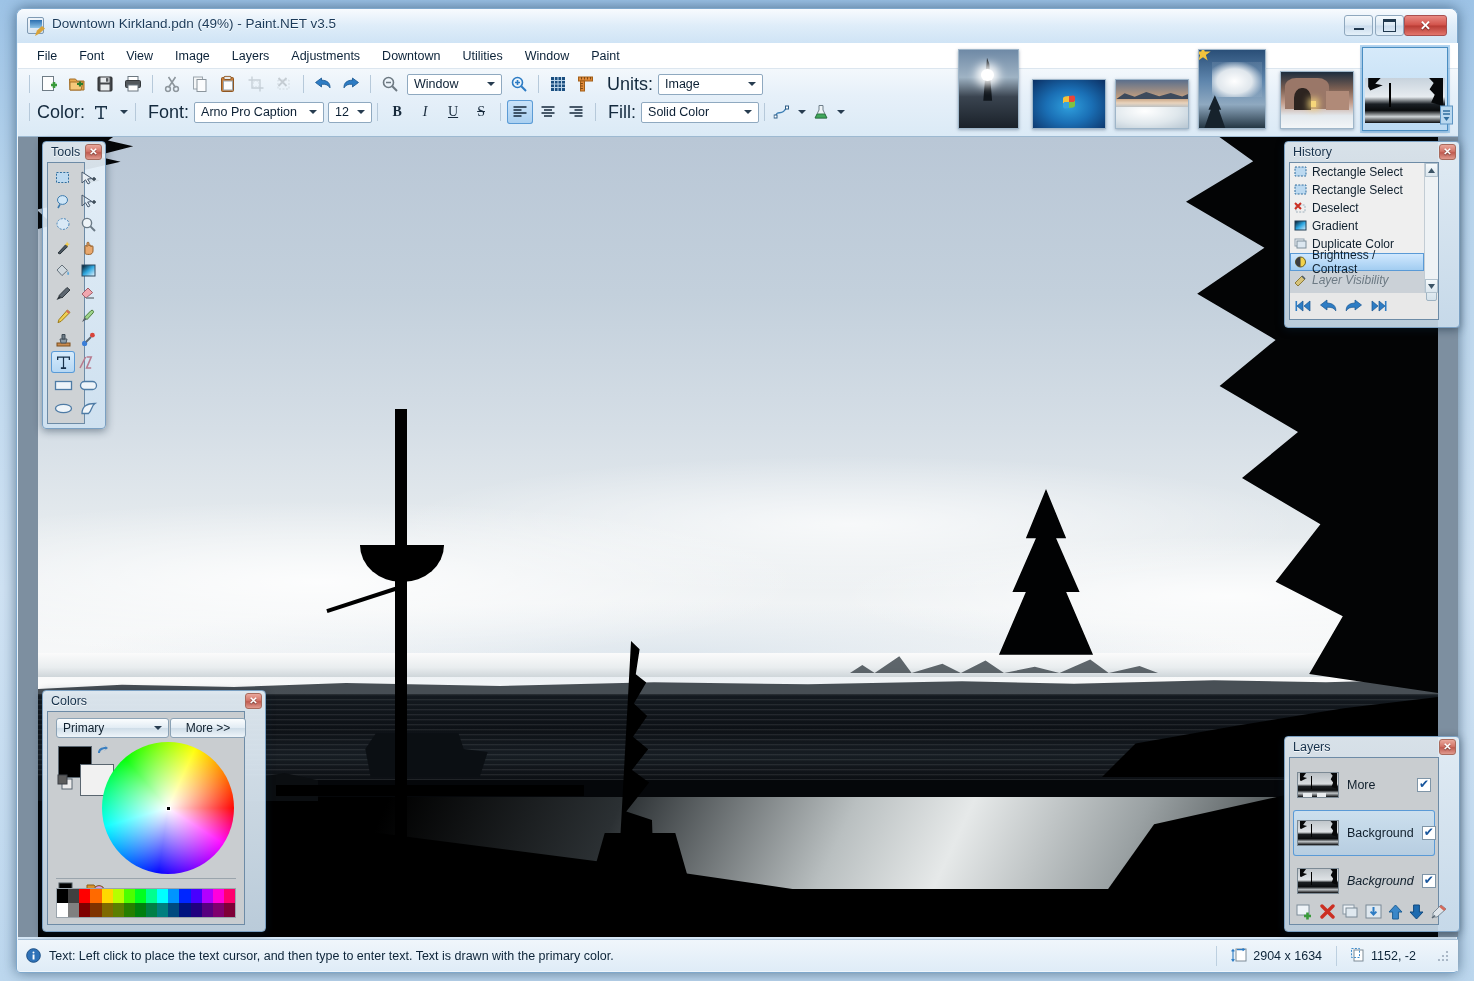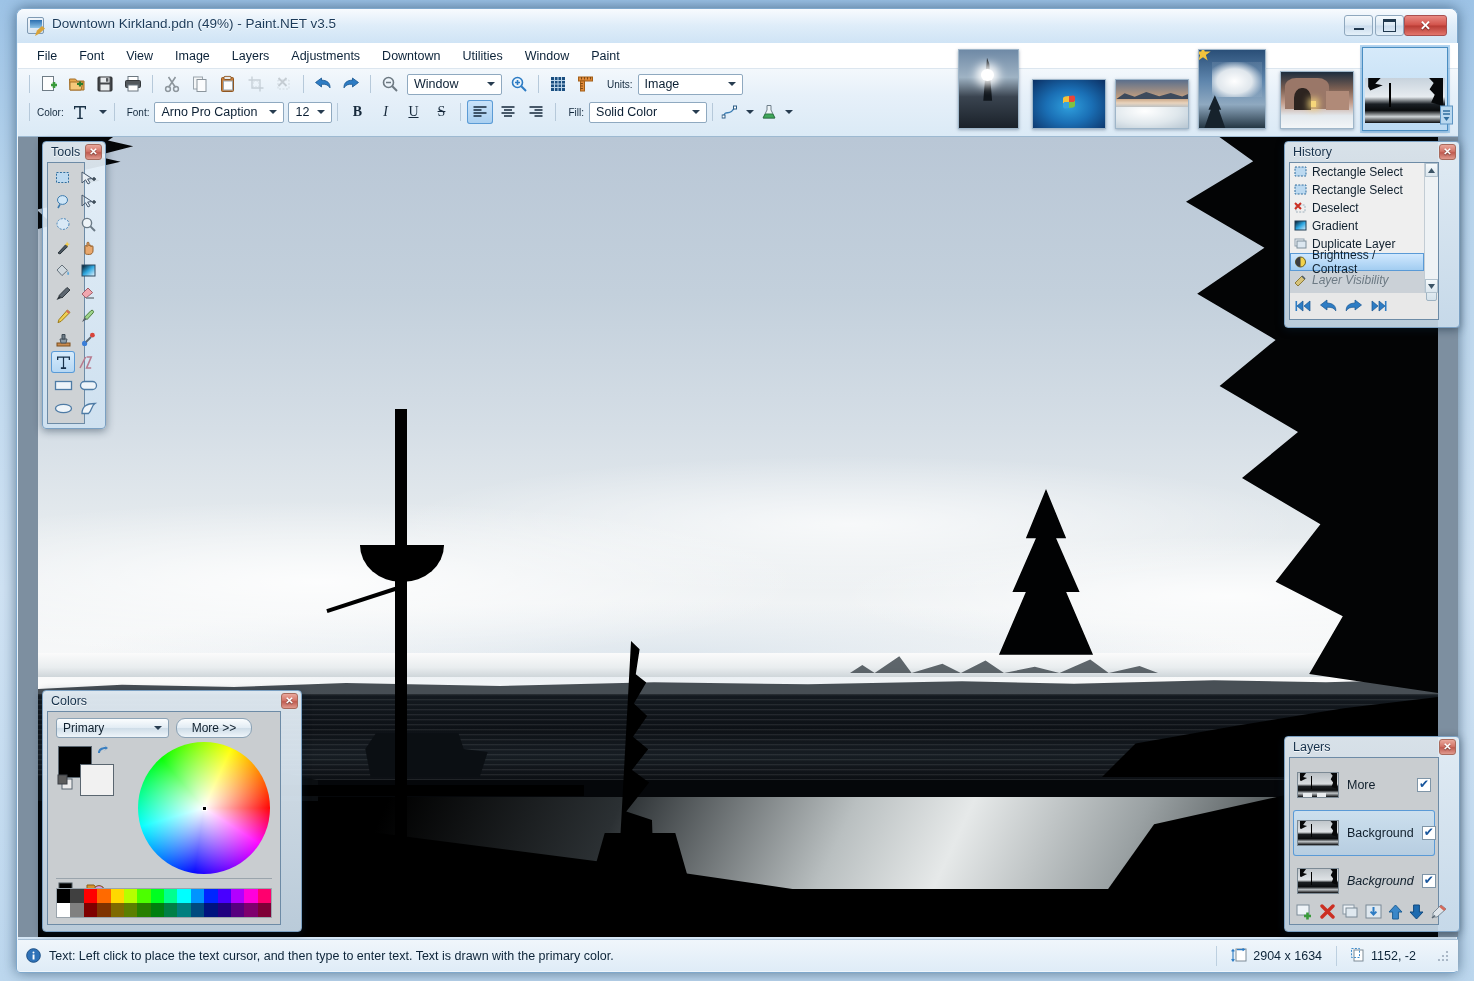--- a/index.html
+++ b/index.html
@@ -78,21 +78,21 @@
   #toolbars{
     position:absolute; left:1px; top:60px; width:1440px; height:68px;
     background: linear-gradient(180deg,#f3f8fc 0%, #e6f0f9 40%, #dbeaf6 100%);
     border-bottom:1px solid #9db9d1;
   }
   .tbrow{ position:absolute; left:0; height:28px; display:flex; align-items:center; padding-left:6px;}
   #tbrow1{ top:1px; }
   #tbrow2{ top:29px; }
   .tbtn{ width:26px; height:24px; margin:0 1px; border-radius:3px; position:relative; display:inline-block;}
   .tsep{ width:1px; height:18px; background:#b6c9da; margin:0 5px;}
-  .tlabel{ font-size:10px; color:#13293d; margin:0 5px 0 7px;}
+  .tlabel{ font-size:18px; color:#13293d; margin:0 5px 0 7px;}
   .combo{
     height:21px; border:1px solid #8fa9c0; background:#fff; border-radius:2px;
     display:inline-flex; align-items:center; position:relative;
     font-size:12.5px; color:#0b1f33; padding-left:6px;
   }
   .combo .arrow{
     position:absolute; right:6px; top:50%; margin-top:-2px;
     width:0;height:0;border-left:4px solid transparent;border-right:4px solid transparent;border-top:4px solid #273c50;
   }
   
@@ -239,21 +239,21 @@
   .layer-row{ height:46px; display:flex; align-items:center; gap:8px; padding:0 4px; border-radius:2px; margin-bottom:2px; position:relative;}
   .layer-row.sel{ background: linear-gradient(180deg,rgba(206,230,248,.75),rgba(170,205,235,.6)); box-shadow: inset 0 0 0 1px #5a9ad6; border-radius:3px;}
   .layer-thumb{ width:42px; height:26px; border:1px solid #7c8a95; background:#222; overflow:hidden; position:relative; flex:none;}
   .layer-name{ font-size:12.5px; color:#101f2c; flex:1;}
   .layer-name.italic{ font-style:italic; }
   .chk{ width:14px; height:14px; border:1px solid #7f95a7; background:#fff; position:relative; flex:none;}
   .chk:after{ content:"✔"; position:absolute; left:1px; top:-2px; font-size:12px; color:#17559c;}
   .layers-toolbar{ position:absolute; left:0; right:0; bottom:0; height:24px; display:flex; align-items:center; gap:6px; padding-left:6px;}
 
   
-  #colors{ left:25px; top:681px; width:260px; height:242px; }
+  #colors{ left:25px; top:681px; width:224px; height:242px; }
   #colors .panel-body{ background:#c9cdd0; height:214px; position:relative; padding:6px;}
   .cbtn{
     height:20px; border:1px solid #8ba2b5; border-radius:3px;
     background: linear-gradient(180deg,#fbfdfe 0%, #e2ecf4 48%, #cfdde8 52%, #eef5fa 100%);
     font-size:12px; color:#10202e; display:inline-flex; align-items:center; position:relative;
   }
   #wheel{
     position:absolute; right:10px; top:30px; width:132px; height:132px; border-radius:50%;
     background:
       radial-gradient(circle at 50% 50%, #ffffff 0%, rgba(255,255,255,0) 72%),
@@ -773,21 +773,21 @@
                   </linearGradient>
                 </defs>
               </svg>
           <span>Gradient</span>
         </div>
         <div class="hist-item">
           <svg width="13" height="12" viewBox="0 0 13 12">
                 <rect x="1" y="1" width="9" height="7" fill="#eef3f7" stroke="#8fa0ad"></rect>
                 <rect x="3" y="3" width="9" height="7" fill="#dce7f0" stroke="#7e8f9c"></rect>
               </svg>
-          <span>Duplicate Layer</span>
+          <span>Duplicate Color</span>
         </div>
         <div class="hist-item sel">
           <svg width="13" height="12" viewBox="0 0 13 12">
                 <circle cx="6.5" cy="6" r="5" fill="#f2d24a" stroke="#6d6020"></circle>
                 <path d="M6.5 1a5 5 0 000 10z" fill="#3a3d42"></path>
               </svg>
           <span>Brightness / Contrast</span>
         </div>
         <div class="hist-item future">
           <svg width="13" height="12" viewBox="0 0 13 12">
@@ -930,21 +930,21 @@
   <div class="panel" id="colors">
     <div class="panel-title">
       <span>Colors</span>
       <div class="panel-close">✕</div>
     </div>
     <div class="panel-body">
       <div class="cbtn" style="position:absolute;left:8px;top:6px;width:113px;padding-left:6px;">
         <span>Primary</span>
         <span style="position:absolute;right:6px;top:50%;margin-top:-2px;width:0;height:0;border-left:4px solid transparent;border-right:4px solid transparent;border-top:4px solid #273c50;"></span>
       </div>
-      <div class="cbtn" style="position:absolute;left:128px;top:6px;width:76px;justify-content:center;border-radius:9px;">
+      <div class="cbtn" style="position:absolute;left:122px;top:6px;width:76px;justify-content:center;">
         <span>More &gt;&gt;</span>
       </div>
 
       <div style="position:absolute;left:10px;top:34px;width:34px;height:32px;background:#000;border:1px solid #5a6670;"></div>
       <div style="position:absolute;left:32px;top:52px;width:34px;height:32px;background:#f1f1f1;border:1px solid #5a6670;"></div>
       <div style="position:absolute;left:48px;top:32px;">
         <svg width="14" height="14" viewBox="0 0 14 14">
               <path d="M2 9c0-4 3-6 8-6l-2-2 4 3-4 3 2-2c-4 0-6 2-6 4z" fill="#3a7fc0"></path>
             </svg>
       </div>

